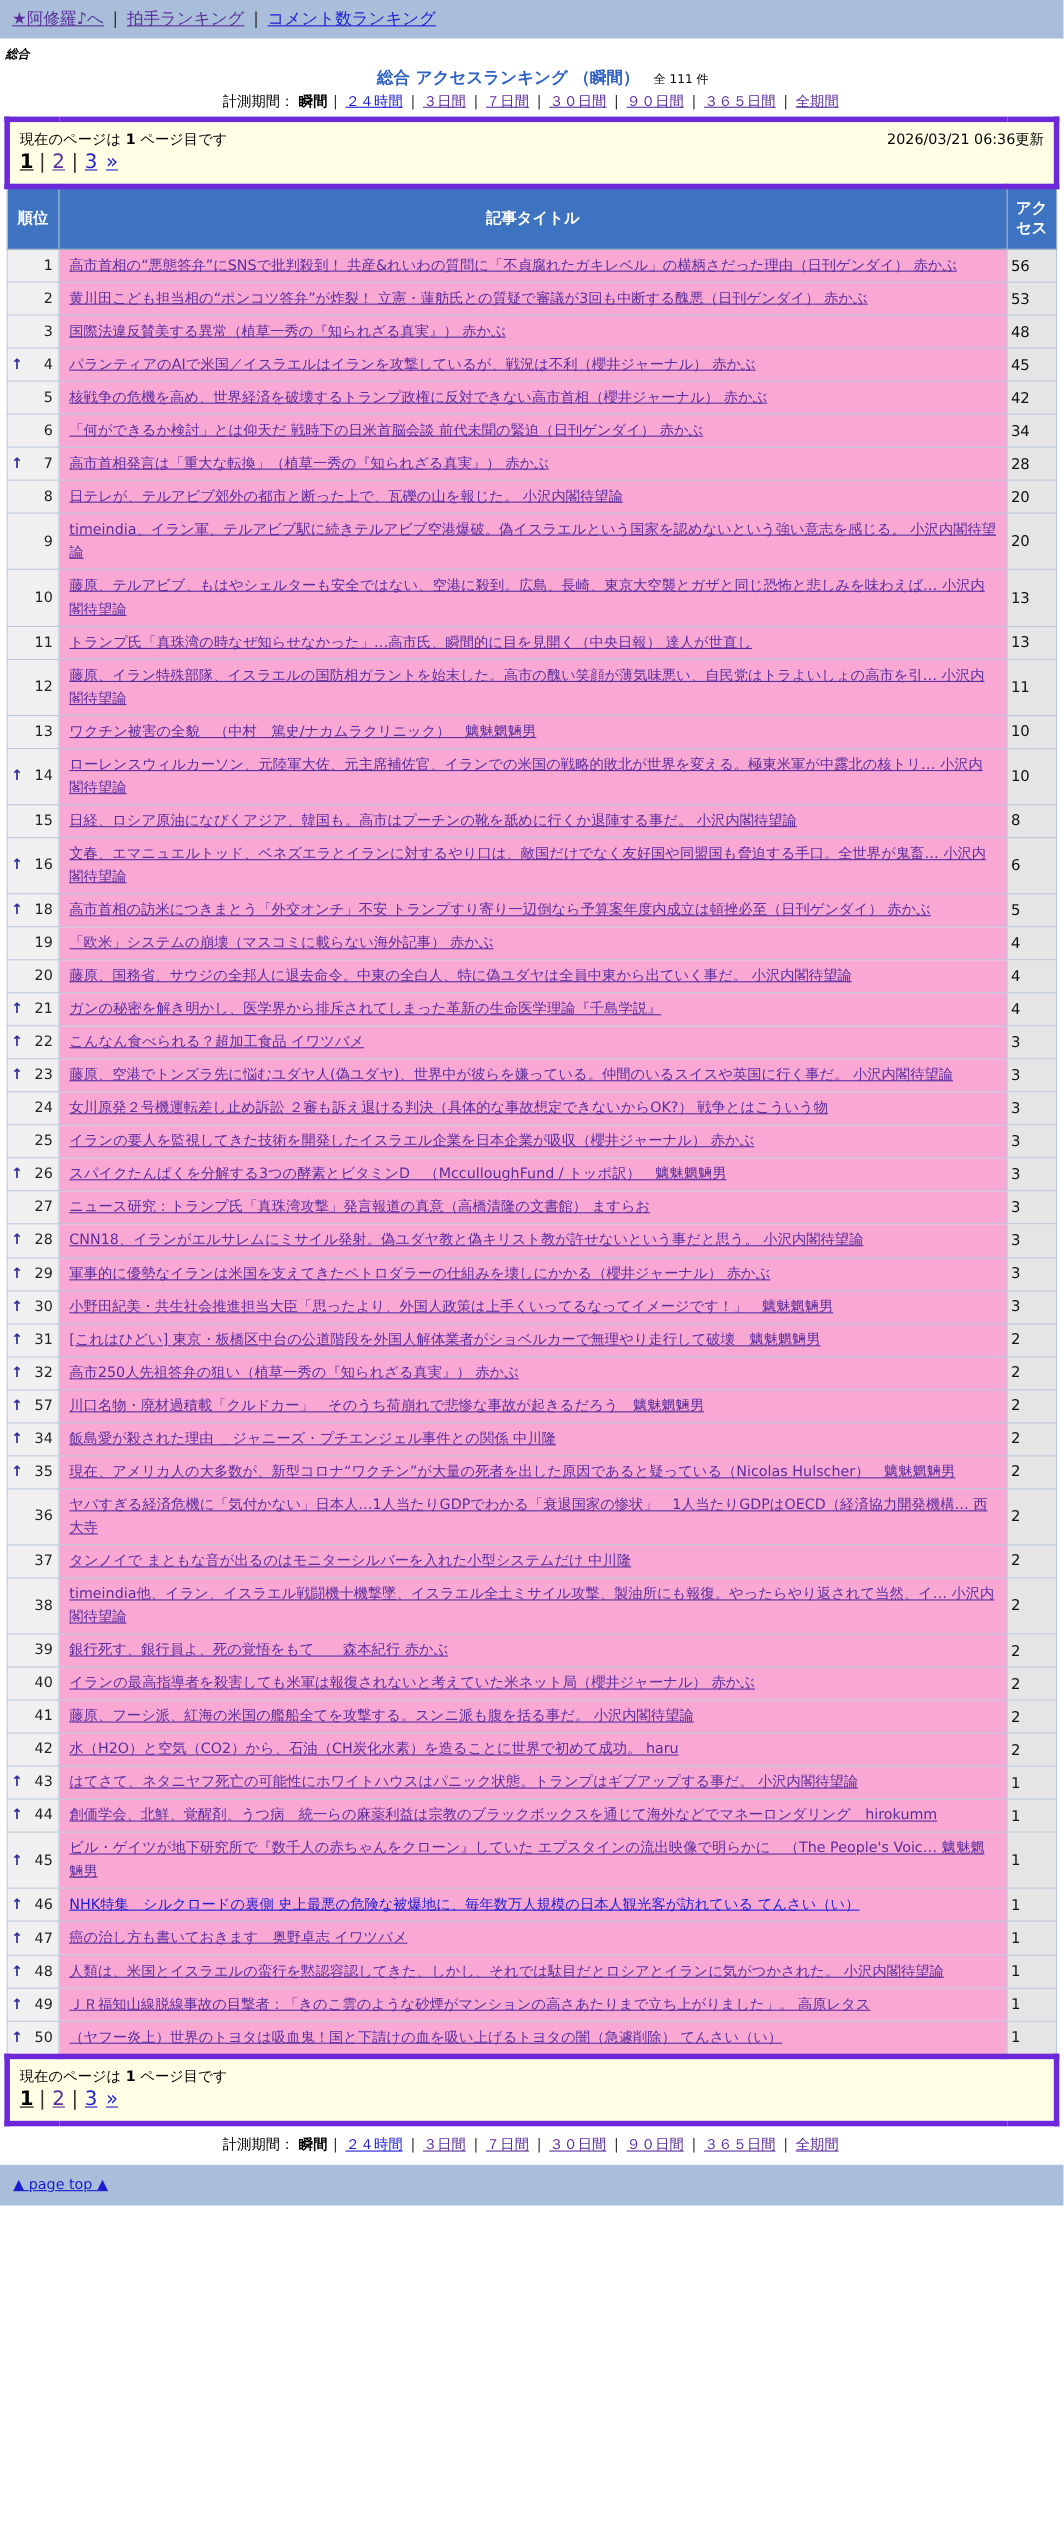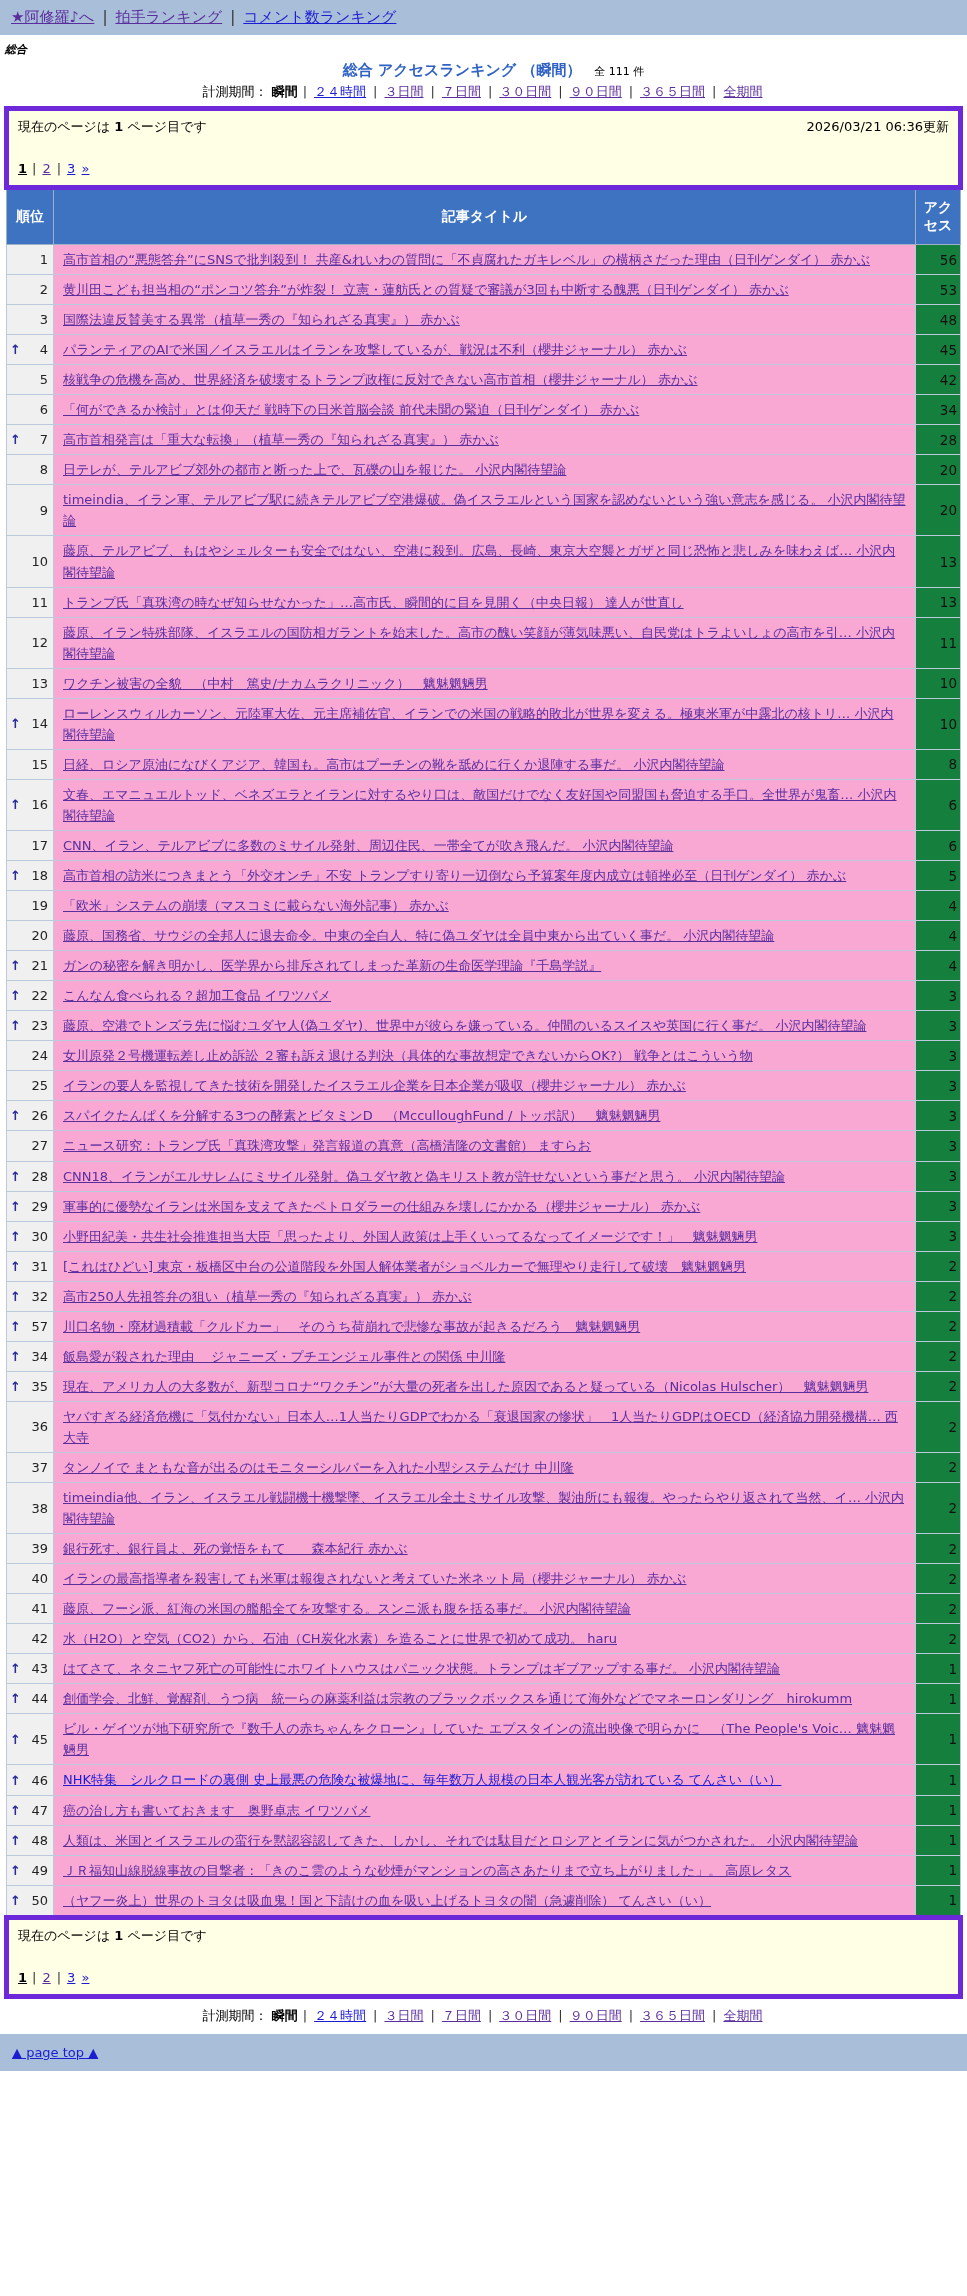--- a/index.html
+++ b/index.html
@@ -22,33 +22,33 @@
   .period-label{color:#000;}
   .period-current{font-weight:bold;color:#000;}
   .period-line a{margin:0 2px;}
 
   
   .tbl-wrap{margin:0 4px;}
   table.rank{width:100%;border-collapse:collapse;border:1px solid #9DB0C6;}
   .info-cell{background:#FFFFE6;padding:7px 9px 9px 9px;font-size:13px;border:5px solid #6d28d9;}
   .info-top{display:flex;justify-content:space-between;align-items:center;}
   .status-num{font-weight:bold;}
-  .pg-line{margin-top:25px;font-size:13px;}
+  .pg-line{margin-top:1px;font-size:18px;}
   .pg-cur{color:#000;font-weight:bold;text-decoration:underline;}
   .pg-line a{margin:0 1px;}
   th{background:#3E73C2;color:#fff;font-size:14px;font-weight:bold;padding:9px 2px;border:1px solid #9DB0C6;}
   th.col-rank{width:42px;}
   th.col-access{width:40px;}
   td{border:1px solid #BCC9DA;vertical-align:middle;}
   td.rank-cell{background:#F0F0F0;font-size:13px;color:#222;padding:2px 5px 2px 3px;}
   .rank-inner{display:flex;justify-content:space-between;align-items:center;}
   .up-arrow{color:#2B2B9B;font-weight:bold;font-size:13px;line-height:1;}
   .rank-num{margin-left:auto;}
   td.title-cell{background:#f9a8d4;padding:4px 9px;font-size:13px;line-height:1.62;}
-  td.access-cell{background:#15803d;text-align:right;font-size:13.5px;color:#111;padding:2px 3px;}
+  td.access-cell{background:#e5e5e5;text-align:left;font-size:13.5px;color:#111;padding:2px 3px;}
 
   
   .pagetopbar{background:#A9BFD9;text-align:left;padding:11px 12px;font-size:13px;margin-top:9px;}
   .bottom-space{height:30px;}
 </style>
 </head>
 <body>
 
 <div class="topbar">
   <a class="lvis">★阿修羅♪へ</a><span class="sep">|</span><a class="lvis">拍手ランキング</a><span class="sep">|</span><a class="lnew">コメント数ランキング</a>
@@ -287,32 +287,20 @@
         <span class="up-arrow">↑</span>
         <span class="rank-num">16</span>
       </span>
     </td>
     <td class="title-cell">
       <a class="lvis">文春、エマニュエルトッド、ベネズエラとイランに対するやり口は、敵国だけでなく友好国や同盟国も脅迫する手口。全世界が鬼畜… 小沢内閣待望論</a>
     </td>
     <td class="access-cell">6</td>
   </tr>
 
-  <tr>
-    <td class="rank-cell">
-      <span class="rank-inner">
-        <span class="up-arrow" style="visibility: hidden;">↑</span>
-        <span class="rank-num">17</span>
-      </span>
-    </td>
-    <td class="title-cell">
-      <a class="lvis">CNN、イラン、テルアビブに多数のミサイル発射、周辺住民、一帯全てが吹き飛んだ。 小沢内閣待望論</a>
-    </td>
-    <td class="access-cell">6</td>
-  </tr>
 
   <tr>
     <td class="rank-cell">
       <span class="rank-inner">
         <span class="up-arrow">↑</span>
         <span class="rank-num">18</span>
       </span>
     </td>
     <td class="title-cell">
       <a class="lvis">高市首相の訪米につきまとう「外交オンチ」不安 トランプすり寄り一辺倒なら予算案年度内成立は頓挫必至（日刊ゲンダイ） 赤かぶ</a>

